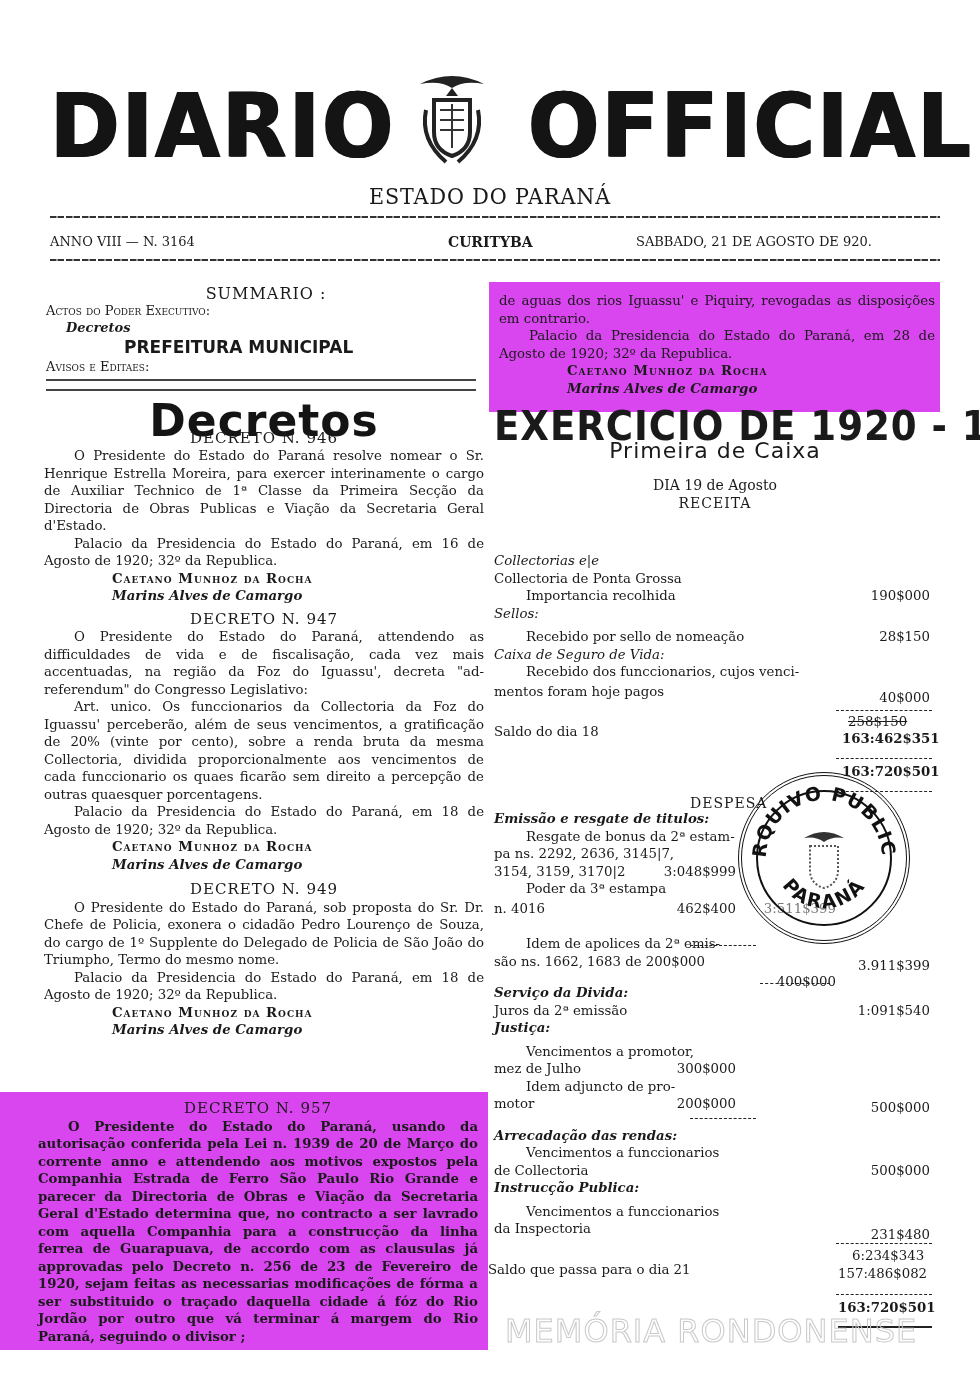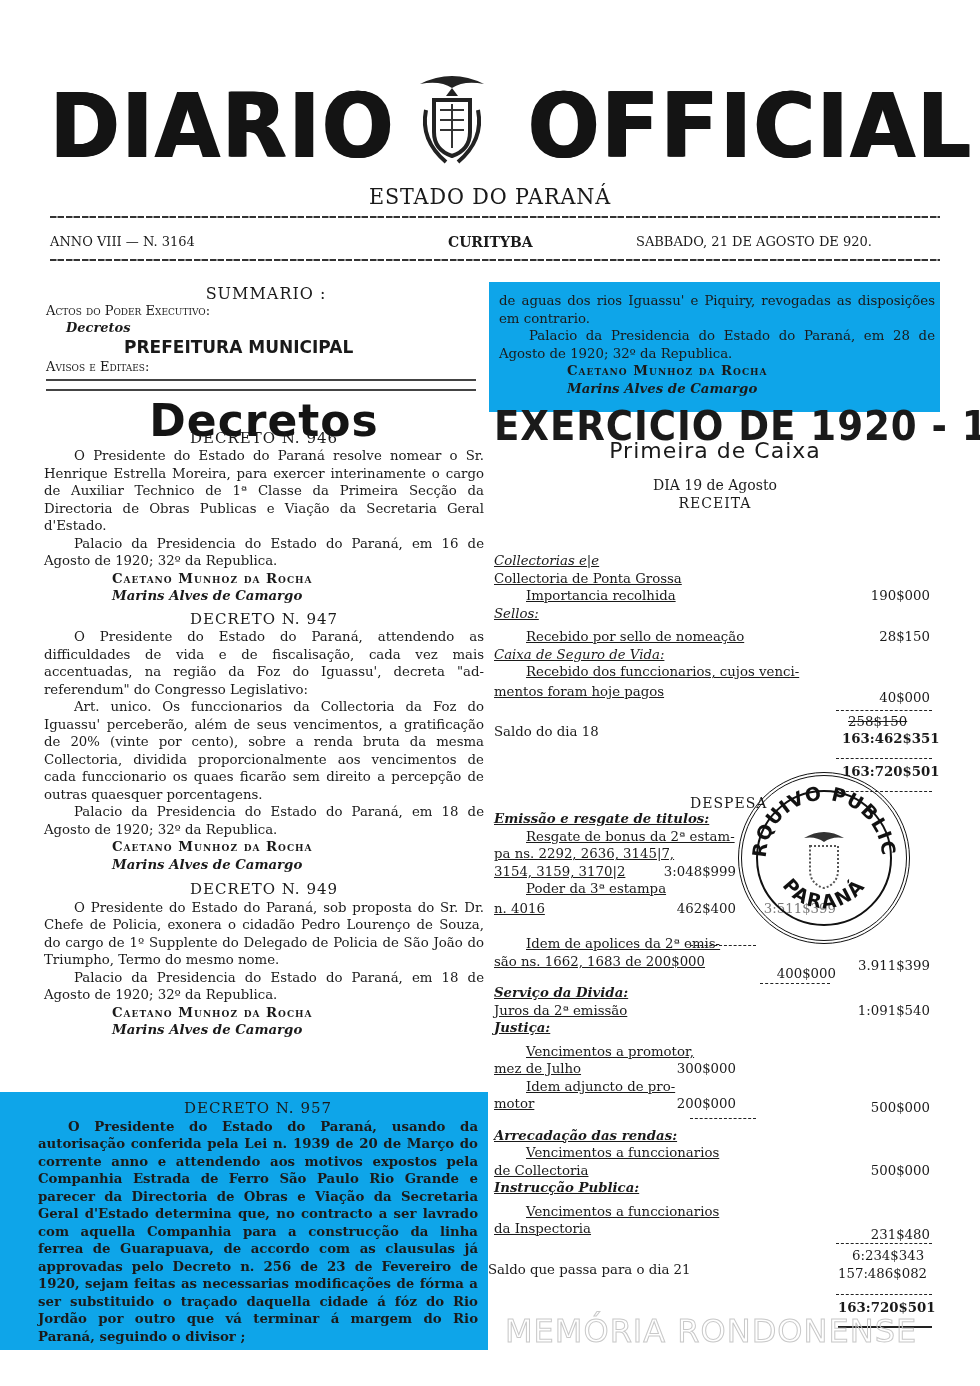--- a/index.html
+++ b/index.html
@@ -22,29 +22,29 @@
   .left-col { left:44px; width:440px; }
   .right-col { left:494px; width:442px; }
   .center { text-align:center; }
   .just { text-align:justify; }
   .indent { text-indent:30px; }
   .sc { font-variant:small-caps; font-weight:bold; letter-spacing:1px; }
   .it { font-style:italic; font-weight:bold; }
   .sig1 { padding-left:68px; }
   .sig2 { padding-left:68px; }
   .dec-title { text-align:center; font-size:15px; letter-spacing:1px; margin-top:6px; }
-  .green { background:#0ea5e9; }
+  .green { background:#d946ef; }
   .summario { left:46px; top:285px; width:440px; font-size:13px; line-height:17px; }
   .big-decretos { font-family:"DejaVu Sans", sans-serif; font-weight:900; font-size:44px; text-align:center;
                   letter-spacing:1px; color:#141414; }
   .exercicio { font-family:"DejaVu Sans", sans-serif; font-weight:900; font-size:40px; letter-spacing:1px;
                color:#1a1a1a; transform:scaleX(0.93); transform-origin:left; white-space:nowrap; }
   .balancete { font-family:"DejaVu Sans", sans-serif; font-size:22px; text-align:center; letter-spacing:1px; }
   .ledger-row { position:relative; height:17.5px; white-space:nowrap; }
-  .ledger-row .lbl { position:absolute; left:0;text-decoration:underline; }
+  .ledger-row .lbl { position:absolute; left:0; }
   .ledger-row .v1 { position:absolute; right:200px; text-align:left; }
   .ledger-row .v2 { position:absolute; right:100px; text-align:right; }
   .ledger-row .v3 { position:absolute; right:6px; text-align:right; }
   .dash { border-top:1px dashed #222; position:absolute; height:0; }
   .stamp { position:absolute; left:738px; top:772px; width:172px; height:172px; border-radius:50%;
            border:4px double #111; box-sizing:border-box; }
   .stamp-inner { position:absolute; left:14px; top:14px; right:14px; bottom:14px; border-radius:50%;
                  border:2px solid #111; }
   .watermark { left:505px; top:1312px; font-family:"DejaVu Sans", sans-serif; font-size:32px;
                color:transparent; -webkit-text-stroke:1px #c9c9c9; letter-spacing:1px; white-space:nowrap; }
@@ -196,21 +196,21 @@
   <div class="ledger-row" style="margin-top:2px">
       <span class="lbl">n. 4016</span>
       <span class="v1">462$400</span>
       <span class="v2" style="color:#777">3:511$399</span>
     </div>
   <div class="ledger-row" style="margin-top:18px">
       <span class="lbl" style="left:32px">Idem de apolices da 2ª emis-</span>
     </div>
   <div class="ledger-row">
       <span class="lbl">são ns. 1662, 1683 de 200$000</span>
-      <span class="v2" style="top:12px">400$000</span>
+      <span class="v2" style="top:20px">400$000</span>
       <span class="v3" style="top:4px">3.911$399</span>
     </div>
   <div class="ledger-row" style="margin-top:14px">
       <span class="lbl it">Serviço da Divida:</span>
     </div>
   <div class="ledger-row">
       <span class="lbl">Juros da 2ª emissão</span>
       <span class="v3">1:091$540</span>
     </div>
   <div class="ledger-row">

